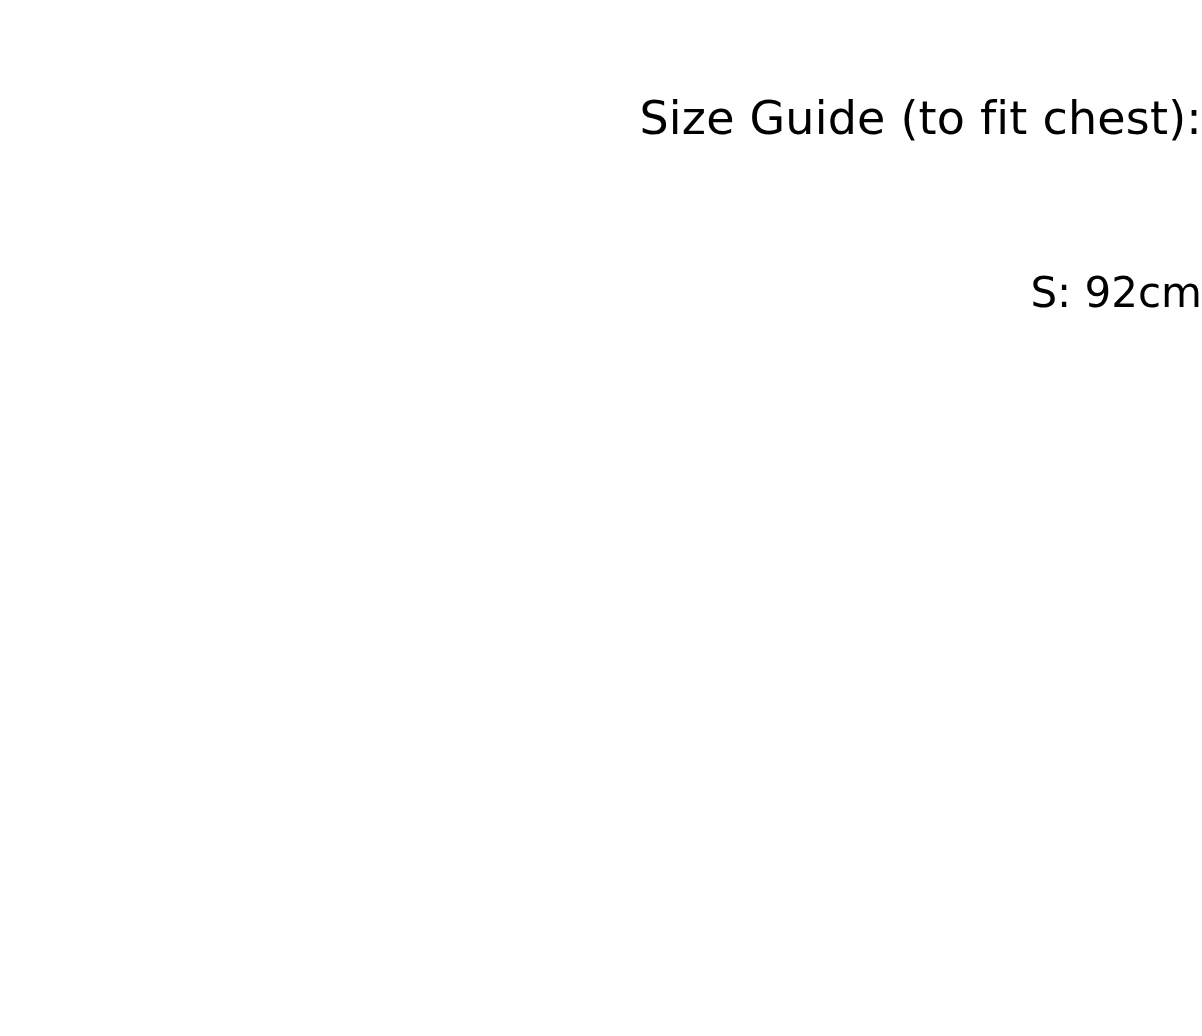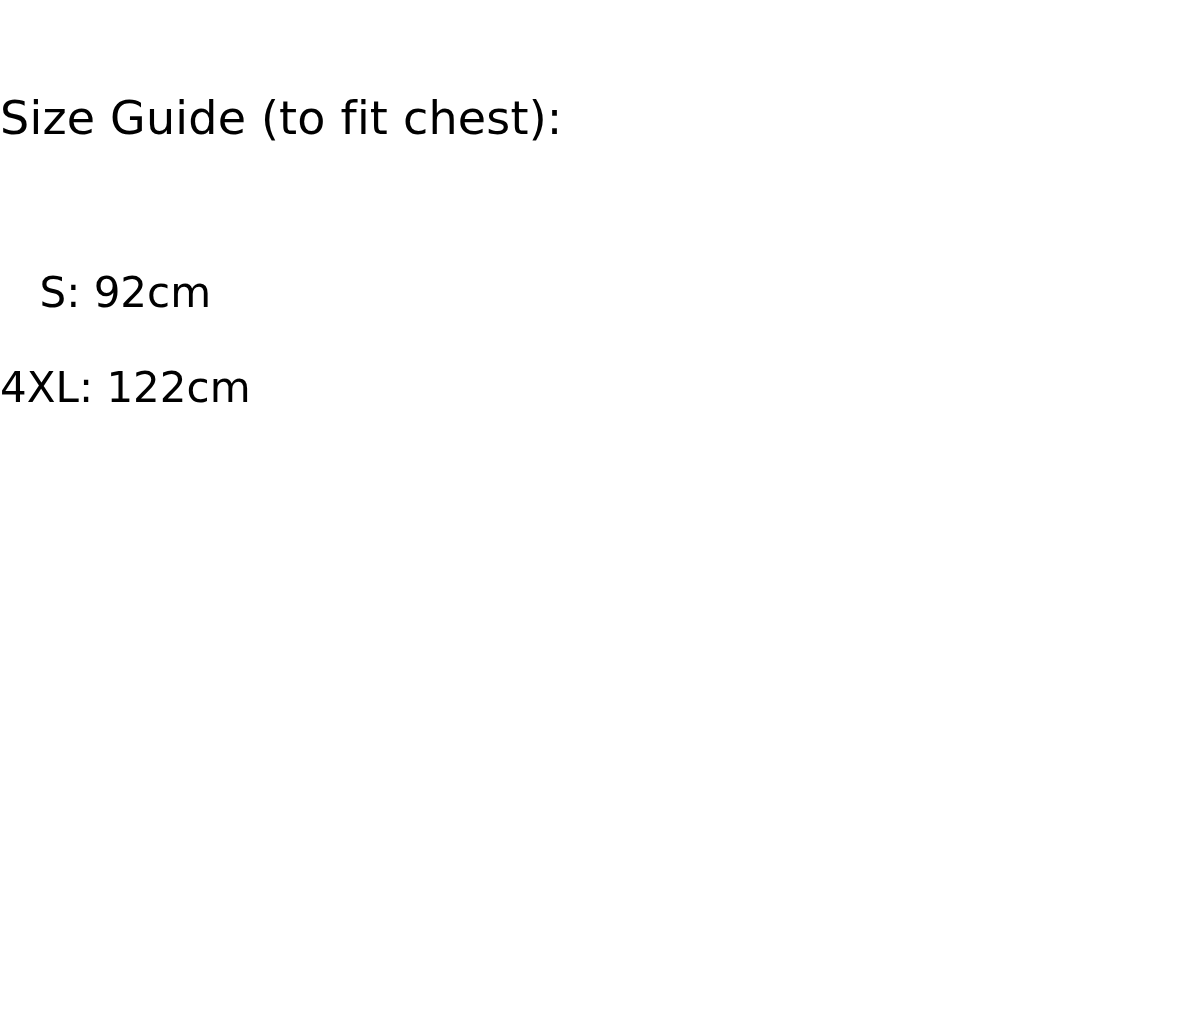--- a/index.html
+++ b/index.html
@@ -14,50 +14,49 @@
     color: #000000;
     overflow: hidden;
   }
   .page {
     position: relative;
     width: 1202px;
     height: 1036px;
     box-sizing: border-box;
     display: flex;
     flex-direction: column;
-    align-items: flex-start;
+    align-items: flex-end;
   }
   .size-guide-title {
     margin-top: 92px;
     font-size: 46px;
     line-height: 1.15;
     font-weight: 400;
     text-align: center;
     letter-spacing: 0.2px;
   }
   .size-list {
     margin-top: 100px;
     display: flex;
     flex-direction: column;
     align-items: center;
-    gap: 0;
+    gap: 16px;
   }
   .size-row {
     font-size: 42px;
     line-height: 95px;
     font-weight: 400;
     text-align: center;
     white-space: nowrap;
   }
 </style>
 </head>
 <body>
 
 <div class="page">
 
   <div class="size-guide-title">Size Guide (to fit chest):</div>
 
   <div class="size-list">
     <div class="size-row">S: 92cm</div>
-    <div class="size-row">4XL: 122cm</div>
   </div>
 
 </div>
 
 </body></html>

